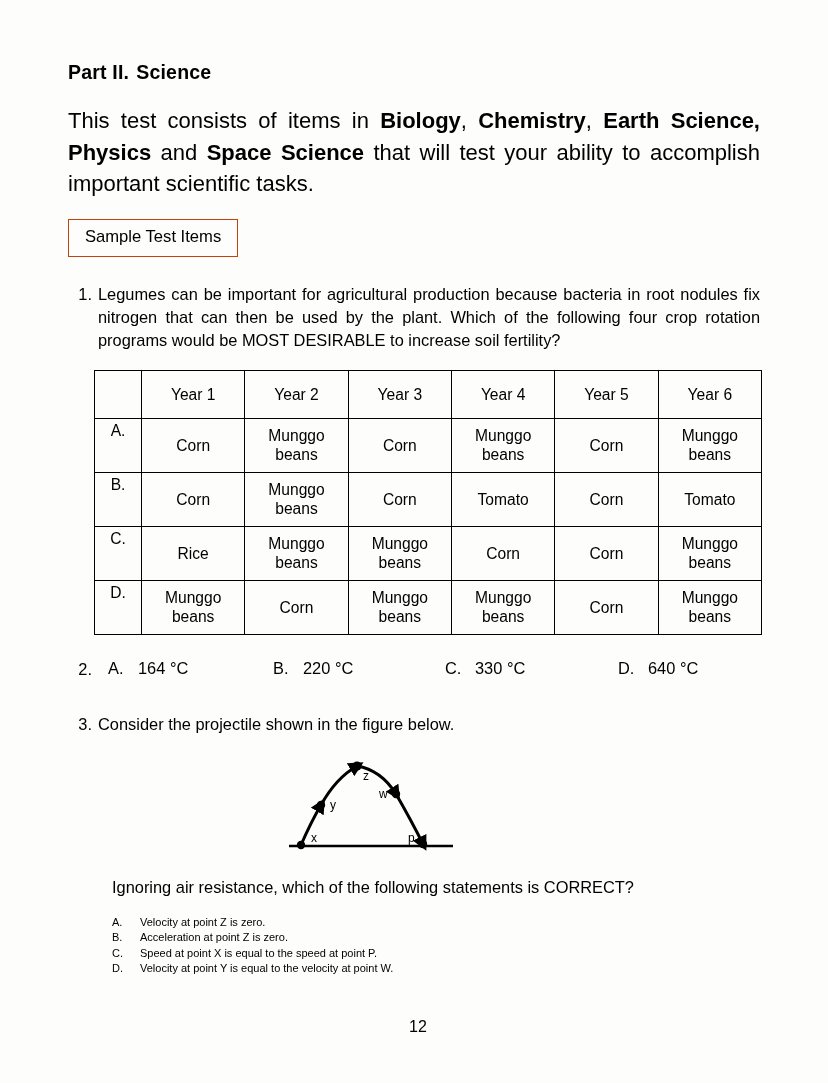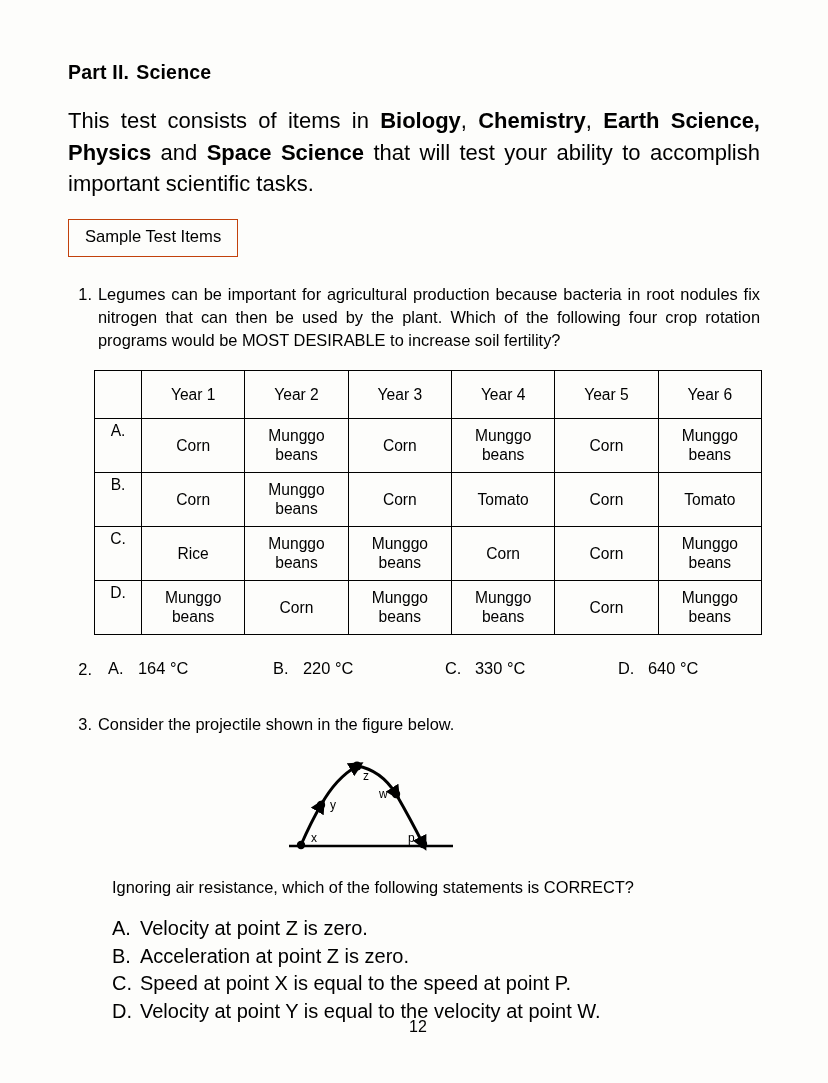--- a/index.html
+++ b/index.html
@@ -129,21 +129,21 @@
   }
 
   
   .prompt {
     margin: 14px 0 0 44px;
     font-size: 16.4px;
     line-height: 1.42;
   }
   .opts-stack {
     margin: 16px 0 0 44px;
-    font-size: 20px;
+    font-size: 11px;
     line-height: 1.38;
   }
   .opt-line { white-space: nowrap; }
   .opt-line .lbl {
     display: inline-block;
     width: 28px;
   }
 
   
   .page-number {

